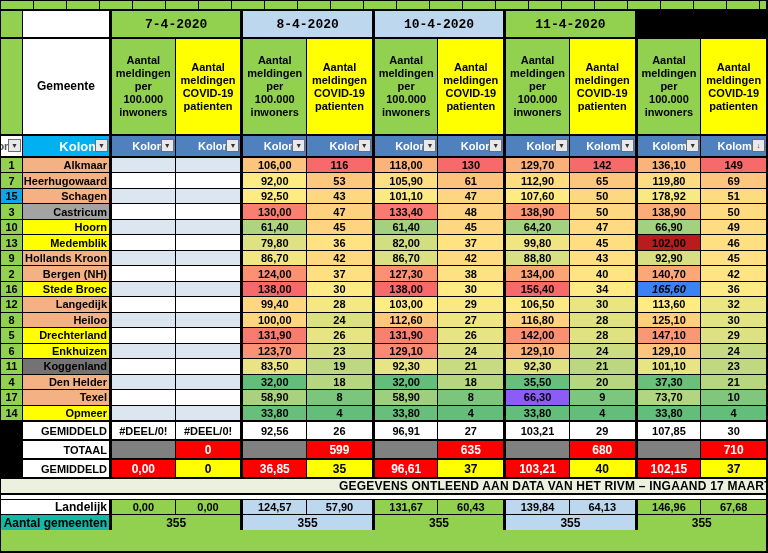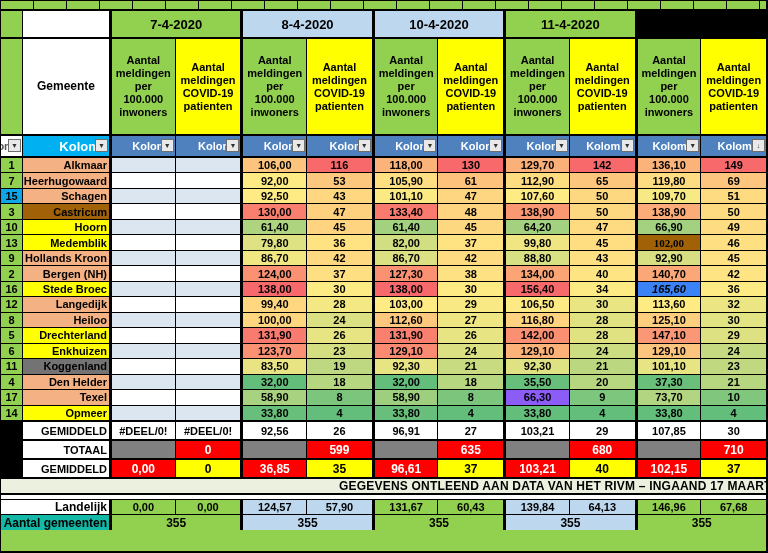--- a/index.html
+++ b/index.html
@@ -21,21 +21,21 @@
   
   #topstrip{height:8px;background:#92D050;
     background-image:repeating-linear-gradient(90deg,transparent 0 32px,#000 32px 33px);}
   
   #titleRow{height:21px;grid-template-columns:8px 1fr;border-top:1px solid #000;}
   #titleCell{background:#92D050;display:block;overflow:hidden;}
   #titleInner{width:1000px;text-align:center;font-weight:bold;font-size:16px;line-height:21px;white-space:nowrap;}
   #titleInner .hl{color:#FF0000;}
   
   #dateRow{height:26px;}
-  #dateRow .c{font-weight:bold;font-size:13px;}
+  #dateRow .c{font-weight:bold;font-size:13px;font-family:Liberation Mono, monospace;}
   
   #subRow{height:95px;}
   #subRow .c{font-weight:bold;font-size:11px;text-align:center;white-space:normal;line-height:13px;padding:0 2px;}
   
   #filterRow{height:20px;}
   #filterRow .c{position:relative;font-weight:bold;font-size:11px;color:#fff;justify-content:flex-end;padding-right:2px;}
   .fbtn{position:absolute;right:1px;top:3px;width:13px;height:13px;background:#E9E9E9;border:1px solid #6d6d6d;
         box-sizing:border-box;font-size:7px;color:#333;display:flex;align-items:center;justify-content:center;line-height:1;}
   
   #dataRows{height:262px;grid-template-rows:repeat(17,1fr);}
@@ -162,24 +162,24 @@
       <div class="c" style="background: #0ea5e9;">15</div>
       <div class="c right" style="background: rgb(244, 177, 131);">Schagen</div>
       <div class="c thick" style="background: rgb(220, 230, 241);"></div>
       <div class="c" style="background: rgb(220, 230, 241);"></div>
       <div class="c thick" style="background: rgb(255, 235, 132);">92,50</div>
       <div class="c" style="background: rgb(254, 215, 128);">43</div>
       <div class="c thick" style="background: rgb(251, 234, 132);">101,10</div>
       <div class="c" style="background: rgb(254, 213, 128);">47</div>
       <div class="c thick" style="background: rgb(255, 235, 132);">107,60</div>
       <div class="c" style="background: rgb(254, 216, 128);">50</div>
-      <div class="c thick" style="background: rgb(247, 233, 132);">109,70</div>
+      <div class="c thick" style="background: rgb(247, 233, 132);">178,92</div>
       <div class="c" style="background: rgb(254, 218, 129);">51</div>
       <div class="c" style="background: rgb(146, 208, 80);">3</div>
-      <div class="c right" style="background: #a16207;">Castricum</div>
+      <div class="c right" style="background: #a3a3a3;">Castricum</div>
       <div class="c thick" style="background: rgb(255, 255, 255);"></div>
       <div class="c" style="background: rgb(255, 255, 255);"></div>
       <div class="c thick" style="background: rgb(249, 128, 111);">130,00</div>
       <div class="c" style="background: rgb(254, 209, 127);">47</div>
       <div class="c thick" style="background: rgb(249, 122, 110);">133,40</div>
       <div class="c" style="background: rgb(254, 212, 128);">48</div>
       <div class="c thick" style="background: rgb(251, 152, 116);">138,90</div>
       <div class="c" style="background: rgb(254, 216, 128);">50</div>
       <div class="c thick" style="background: rgb(252, 172, 120);">138,90</div>
       <div class="c" style="background: rgb(254, 219, 129);">50</div>
@@ -198,21 +198,21 @@
       <div class="c" style="background: rgb(146, 208, 80);">13</div>
       <div class="c right" style="background: rgb(255, 255, 0);">Medemblik</div>
       <div class="c thick" style="background: rgb(255, 255, 255);"></div>
       <div class="c" style="background: rgb(255, 255, 255);"></div>
       <div class="c thick" style="background: rgb(222, 226, 130);">79,80</div>
       <div class="c" style="background: rgb(255, 226, 130);">36</div>
       <div class="c thick" style="background: rgb(209, 222, 129);">82,00</div>
       <div class="c" style="background: rgb(255, 226, 130);">37</div>
       <div class="c thick" style="background: rgb(239, 230, 131);">99,80</div>
       <div class="c" style="background: rgb(254, 222, 129);">45</div>
-      <div class="c thick" style="background: #a16207; font-family: Liberation Serif, serif;">102,00</div>
+      <div class="c thick" style="background: #b91c1c;">102,00</div>
       <div class="c" style="background: rgb(254, 223, 130);">46</div>
       <div class="c" style="background: rgb(146, 208, 80);">9</div>
       <div class="c right" style="background: rgb(244, 177, 131);">Hollands Kroon</div>
       <div class="c thick" style="background: rgb(220, 230, 241);"></div>
       <div class="c" style="background: rgb(220, 230, 241);"></div>
       <div class="c thick" style="background: rgb(240, 231, 131);">86,70</div>
       <div class="c" style="background: rgb(254, 217, 129);">42</div>
       <div class="c thick" style="background: rgb(219, 225, 130);">86,70</div>
       <div class="c" style="background: rgb(254, 219, 129);">42</div>
       <div class="c thick" style="background: rgb(215, 224, 130);">88,80</div>

